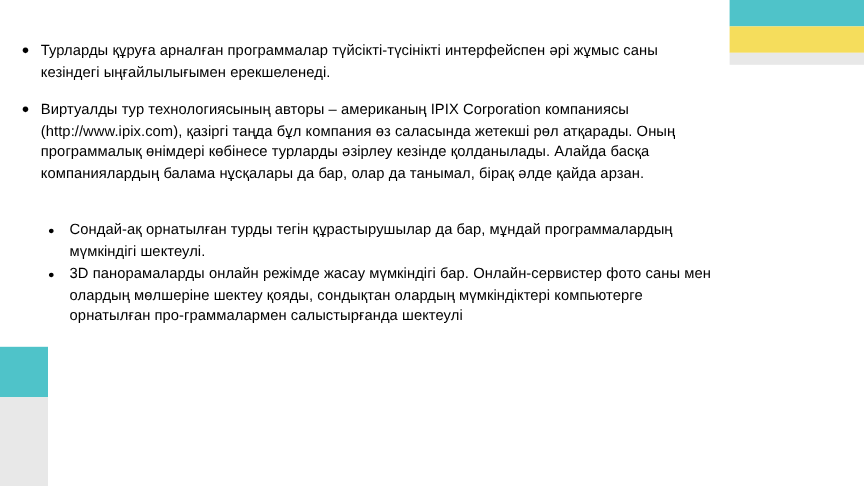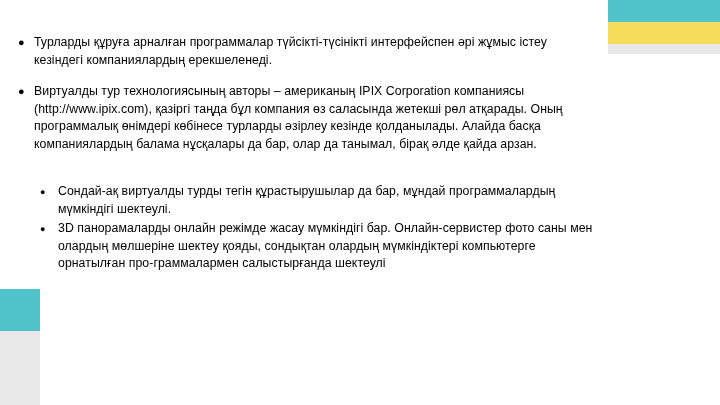--- a/index.html
+++ b/index.html
@@ -109,33 +109,33 @@
 <div class="deco deco-top-right-teal"></div>
 <div class="deco deco-top-right-yellow"></div>
 <div class="deco deco-top-right-gray"></div>
 <div class="deco deco-bottom-left-teal"></div>
 <div class="deco deco-bottom-left-gray"></div>
 
 <div class="content">
 
   <div class="bullet-item">
     <span class="bullet-mark">●</span>
-    <span class="bullet-text">Турларды құруға арналған программалар түйсікті-түсінікті интерфейспен әрі жұмыс істеу кезіндегі компаниялардың ерекшеленеді.</span>
+    <span class="bullet-text">Турларды құруға арналған программалар түйсікті-түсінікті интерфейспен әрі жұмыс саны кезіндегі ыңғайлылығымен ерекшеленеді.</span>
   </div>
 
   <div class="bullet-item">
     <span class="bullet-mark">●</span>
     <span class="bullet-text">Виртуалды тур технологиясының авторы – американың IPIX Corporation компаниясы (http://www.ipix.com), қазіргі таңда бұл компания өз саласында жетекші рөл атқарады. Оның программалық өнімдері көбінесе турларды әзірлеу кезінде қолданылады. Алайда басқа компаниялардың балама нұсқалары да бар, олар да танымал, бірақ әлде қайда  арзан.</span>
   </div>
 
   <div class="group-spacer"></div>
 
   <div class="bullet-item level2">
     <span class="bullet-mark">●</span>
-    <span class="bullet-text">Сондай-ақ виртуалды турды тегін құрастырушылар да бар, мұндай программалардың мүмкіндігі шектеулі.</span>
+    <span class="bullet-text">Сондай-ақ орнатылған турды тегін құрастырушылар да бар, мұндай программалардың мүмкіндігі шектеулі.</span>
   </div>
 
   <div class="bullet-item level2">
     <span class="bullet-mark">●</span>
     <span class="bullet-text">3D панорамаларды онлайн режімде жасау мүмкіндігі бар. Онлайн-сервистер фото саны мен олардың мөлшеріне шектеу қояды, сондықтан олардың мүмкіндіктері компьютерге орнатылған про-граммалармен салыстырғанда шектеулі</span>
   </div>
 
 </div>
 
 </body></html>

